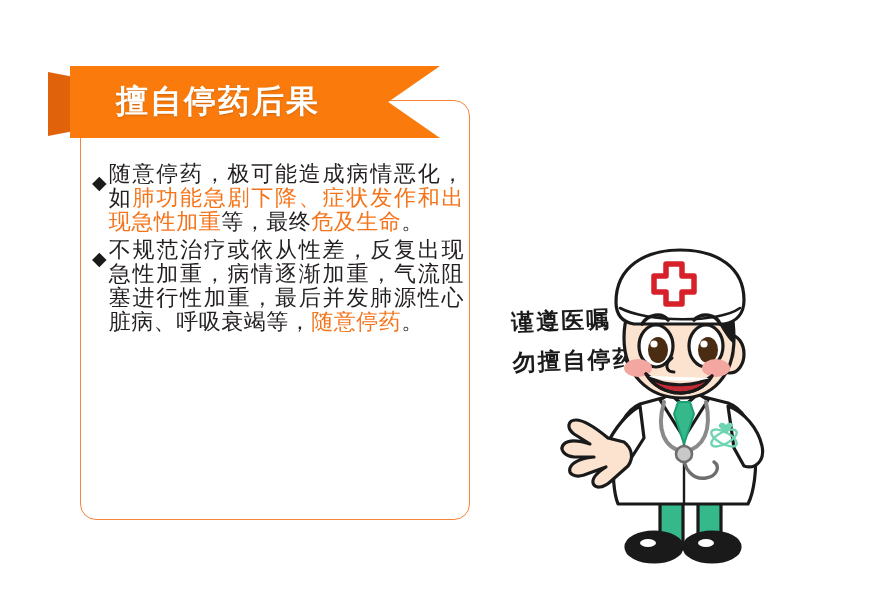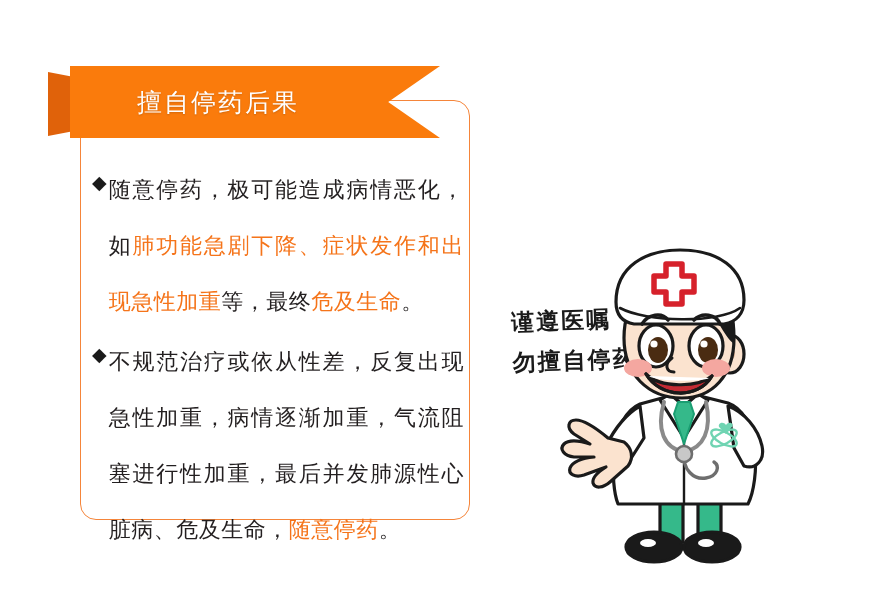--- a/index.html
+++ b/index.html
@@ -28,40 +28,40 @@
   }
   .ribbon-main{
     position:absolute;left:22px;top:0;width:370px;height:72px;
     background:#FA7B0C;
     clip-path:polygon(0 0,100% 0,86% 50%,100% 100%,0 100%);
     filter:drop-shadow(2px 4px 4px rgba(0,0,0,.28));
   }
   .ribbon-title{
     position:absolute;left:0;top:0;width:340px;height:72px;
     display:flex;align-items:center;justify-content:center;
-    color:#ffffff;font-size:25px;font-weight:normal;letter-spacing:2px;
+    color:#ffffff;font-size:32px;font-weight:bold;letter-spacing:2px;
     text-shadow:0 1px 2px rgba(0,0,0,.18);
     font-family:"DejaVu Sans","Liberation Sans",sans-serif;
   }
 
   
   .bullets{
     position:absolute;left:92px;top:162px;width:372px;
   }
   .bullet-row{
     display:flex;align-items:flex-start;
     margin-bottom:4px;
   }
   .diamond{
     flex:0 0 auto;color:#1a1a1a;font-size:19px;line-height:40px;
     margin-right:2px;
   }
   .bullet-text{
     flex:1 1 auto;
-    font-size:22px;line-height:56px;color:#231f20;
+    font-size:22px;line-height:24px;color:#231f20;
     letter-spacing:.5px;text-align:justify;
   }
   .hl{color:#F5741A;}
 
   
   .slogan{
     position:absolute;left:512px;top:300px;width:140px;
     font-size:23px;line-height:40px;font-weight:bold;color:#1b1b1b;
     letter-spacing:2px;
     transform:rotate(-2deg);
@@ -90,21 +90,21 @@
     <div class="bullet-row">
       <span class="diamond">◆</span>
       <span class="bullet-text">
         <span>随意停药，极可能造成病情恶化，如</span><span class="hl">肺功能急剧下降、症状发作和出现急性加重</span><span>等，最终</span><span class="hl">危及生命</span><span>。</span>
       </span>
     </div>
 
     <div class="bullet-row">
       <span class="diamond">◆</span>
       <span class="bullet-text">
-        <span>不规范治疗或依从性差，反复出现急性加重，病情逐渐加重，气流阻塞进行性加重，最后并发肺源性心脏病、危及生命，</span><span class="hl">随意停药</span><span>。</span>
+        <span>不规范治疗或依从性差，反复出现急性加重，病情逐渐加重，气流阻塞进行性加重，最后并发肺源性心脏病、呼吸衰竭等，</span><span class="hl">随意停药</span><span>。</span>
       </span>
     </div>
 
   </div>
 
   <div class="slogan">
     <div>谨遵医嘱</div>
     <div>勿擅自停药</div>
   </div>
 

